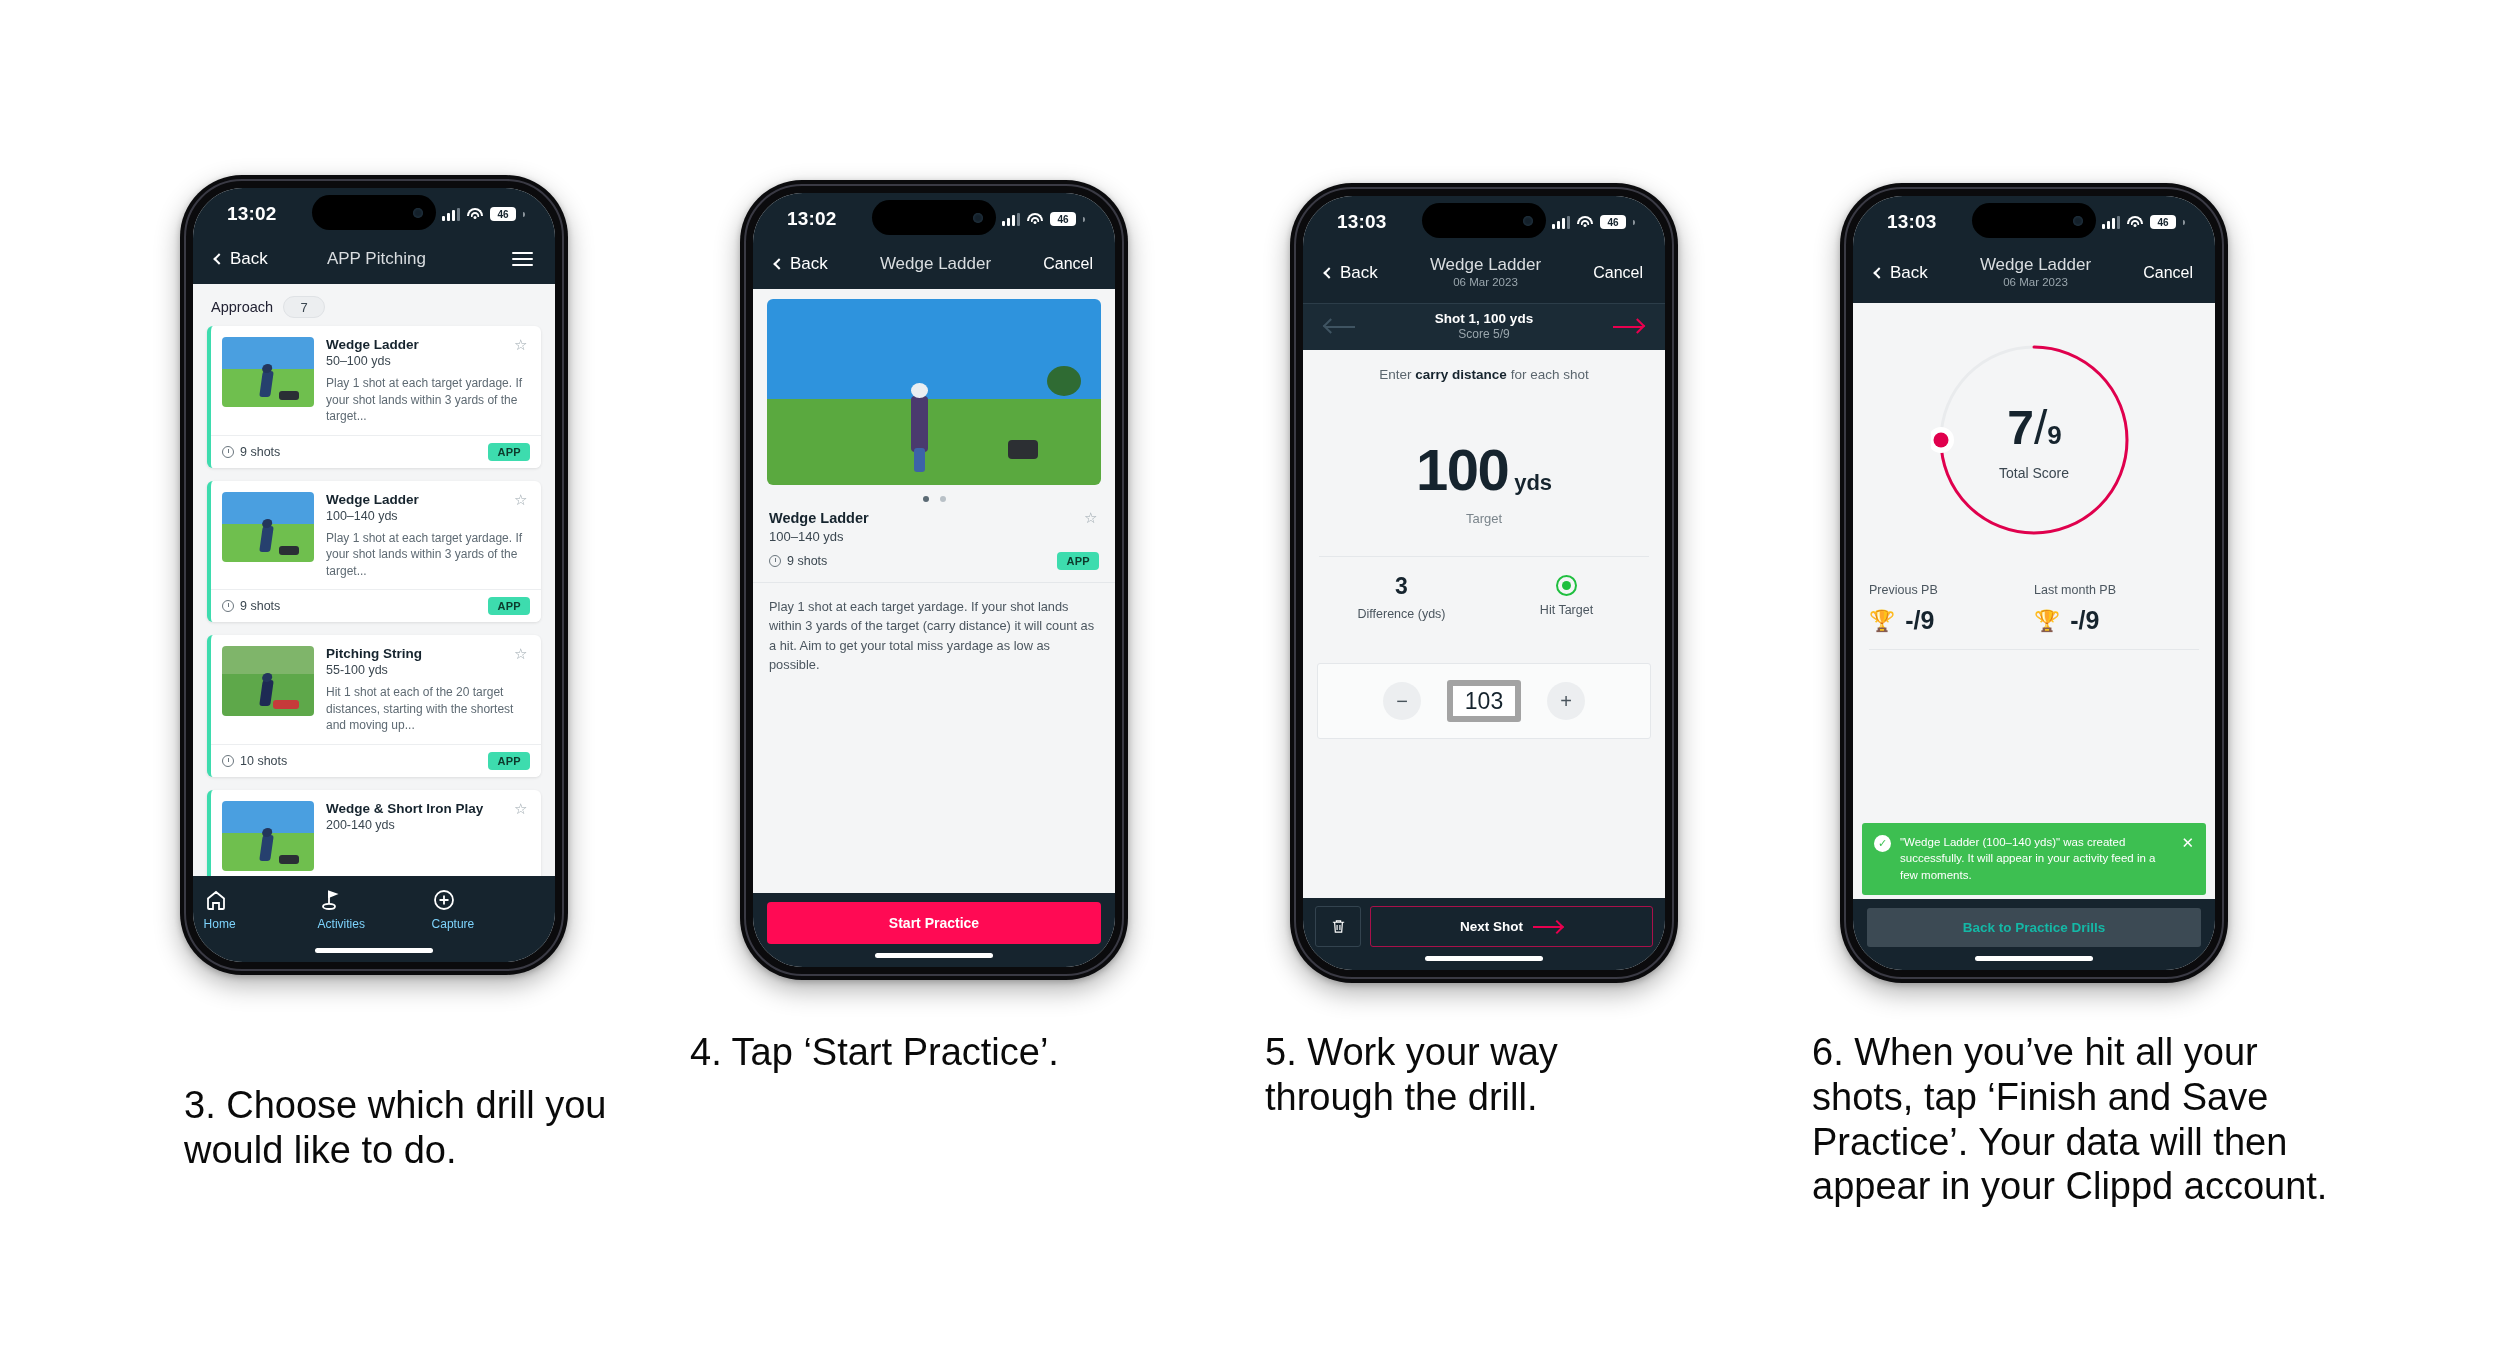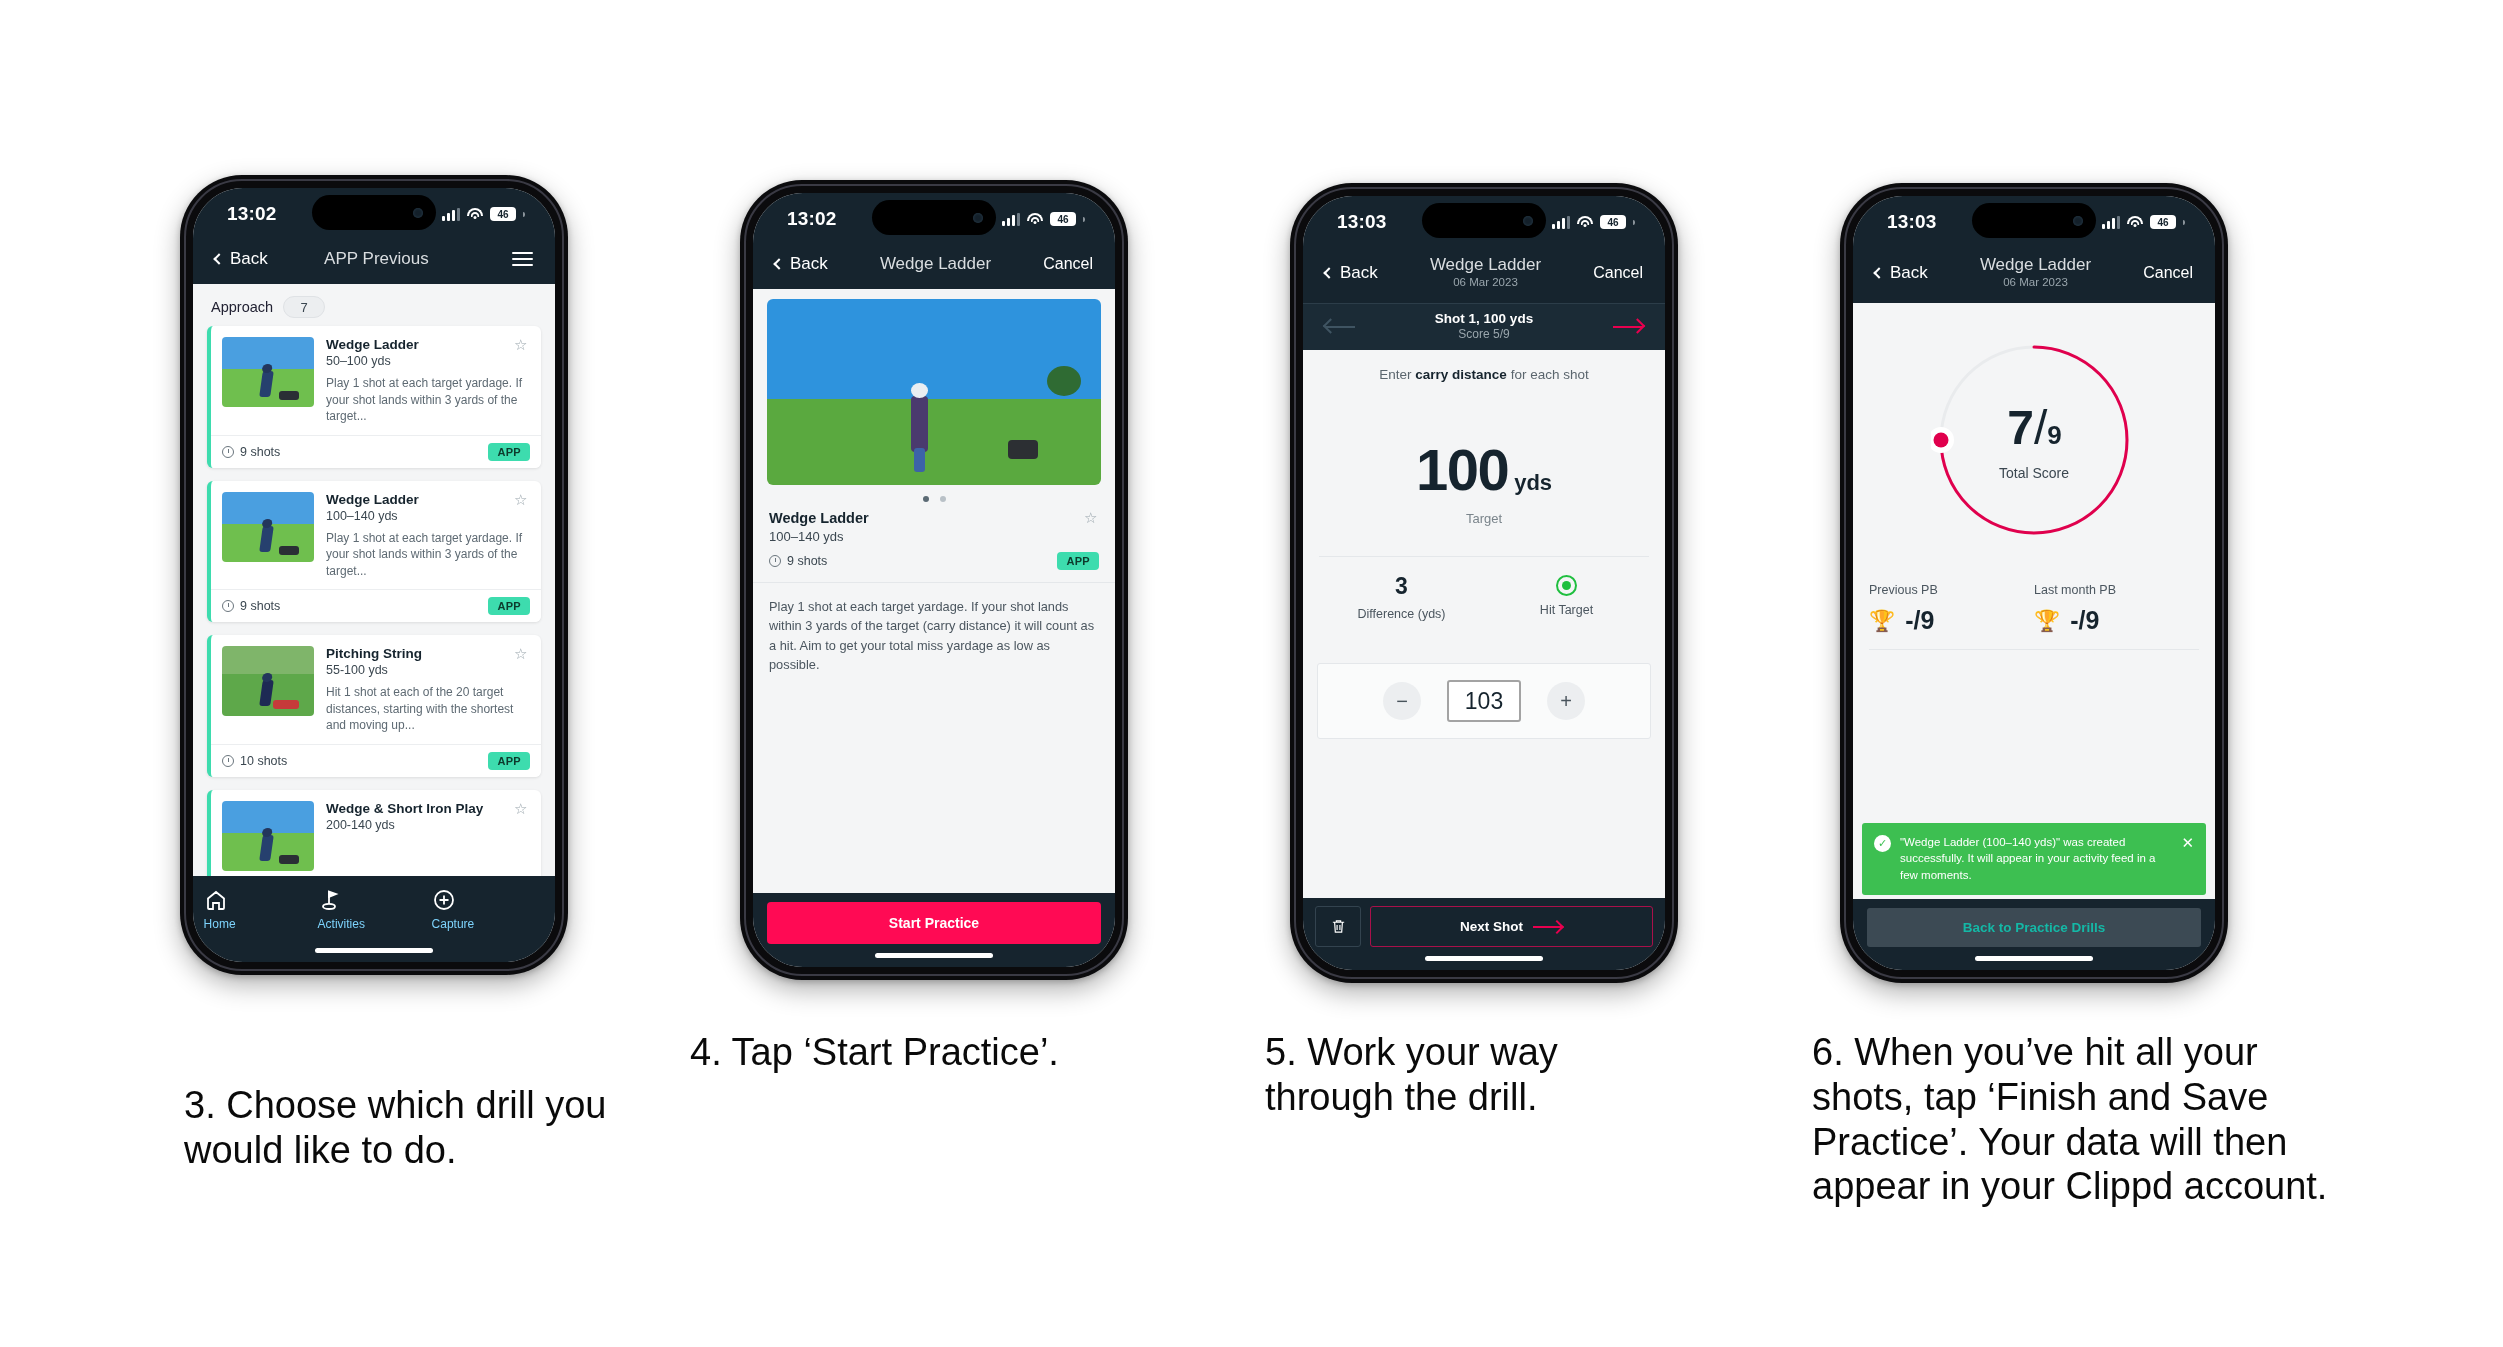--- a/index.html
+++ b/index.html
@@ -173,21 +173,21 @@
   .metric{ flex:1; text-align:center; }
   .metric .mv{ font-size:23px; font-weight:800; color:#16242e; }
   .metric .ml{ font-size:12.5px; color:#4b565f; margin-top:7px;}
   .hit-dot{ width:21px;height:21px;border-radius:50%;border:2.6px solid #1fbf3f; margin:2px auto 0;
             display:flex;align-items:center;justify-content:center;}
   .hit-dot i{ width:9px;height:9px;border-radius:50%;background:#1fbf3f; display:block;}
   .stepper{ margin:42px 14px 0; border:1px solid #e4e7ea; background:#fafbfb; border-radius:3px;
             display:flex; align-items:center; justify-content:center; gap:26px; padding:16px 12px;}
   .step-btn{ width:38px;height:38px;border-radius:50%;background:#eceef0; color:#49545c;
              display:flex;align-items:center;justify-content:center; font-size:20px; }
-  .step-val{ width:74px; height:42px; border:2px solid #a3a3a3; background:#fff; border-radius:3px;
+  .step-val{ width:74px; height:42px; border:6px solid #a3a3a3; background:#fff; border-radius:3px;
              display:flex;align-items:center;justify-content:center; font-size:23px; color:#16242e;}
   .footrow{ flex:0 0 auto; background:#16242e; padding:8px 12px 0; display:flex; gap:9px; align-items:stretch;}
   .trash{ width:46px; border:1px solid #33434f; border-radius:3px; display:flex; align-items:center; justify-content:center;}
   .nextbtn{ flex:1; border:1px solid #a9104a; border-radius:3px; display:flex; align-items:center;
             justify-content:center; gap:10px; color:#fff; font-size:13.5px; font-weight:700; padding:12px 0;}
   .na{ width:30px;height:12px;position:relative;display:inline-block;}
   .na::before{content:"";position:absolute;top:50%;left:0;right:1px;height:2px;background:#e8004f;transform:translateY(-50%);}
   .na::after{content:"";position:absolute;right:1px;top:50%;width:8px;height:8px;border-right:2px solid #e8004f;
              border-top:2px solid #e8004f;transform:translateY(-50%) rotate(45deg);}
 
@@ -250,21 +250,21 @@
           <div class="batt-nub"></div>
         </div>
       </div>
 
       <div class="navbar">
         <div class="nav-back">
           <span class="chev"></span>
           <span>Back</span>
         </div>
         <div class="nav-title">
-          <div class="t1">APP Previous</div>
+          <div class="t1">APP Pitching</div>
         </div>
         <div class="nav-right">
           <div class="hamburger">
               <i></i>
               <i></i>
               <i></i>
             </div>
         </div>
       </div>
 

